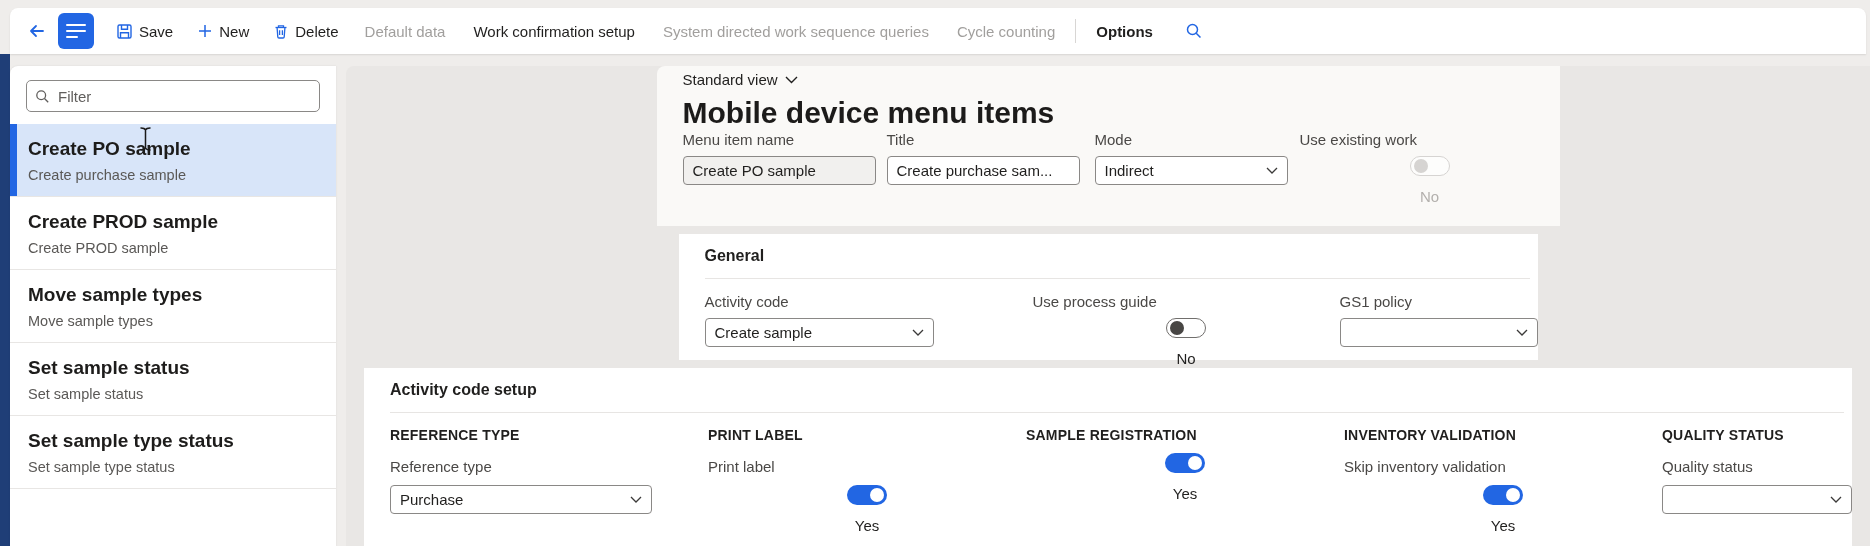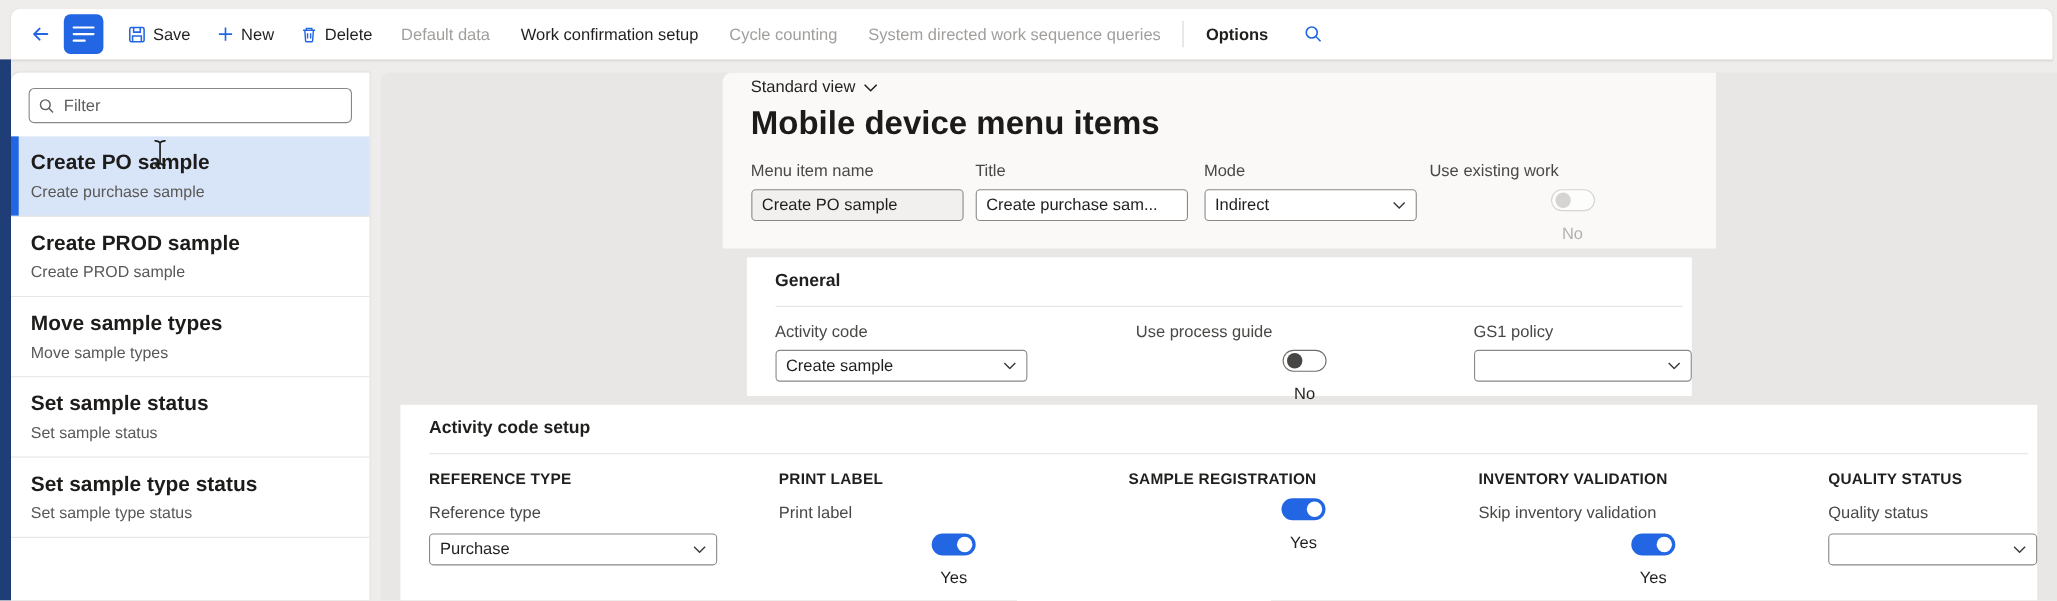--- a/index.html
+++ b/index.html
@@ -46,21 +46,21 @@
   .nav-item .t{font-size:19px;font-weight:700;color:#1d1c1b;line-height:24px;}
   .nav-item .s{font-size:14.5px;color:#5a5856;line-height:18px;margin-top:5px;}
   .nav-item.selected{background:#d8e5f9;}
   .nav-item.selected::before{content:"";position:absolute;left:0;top:0;bottom:0;width:7px;background:#2266e3;}
   
   .main{position:absolute;left:346px;top:66px;right:0;bottom:0;background:#e9e7e5;
     border-radius:8px 0 0 0;display:flex;flex-direction:column;overflow:hidden;align-items:center;}
   .band{background:#faf9f7;height:160px;padding-left:26px;box-sizing:border-box;border-radius:8px 0 0 0;}
   .view-sel{margin-top:5px;font-size:15px;display:inline-flex;align-items:center;gap:7px;cursor:pointer;}
   .page-title{font-size:30px;font-weight:700;margin-top:6px;line-height:36px;color:#1c1b1a;}
-  .fields-row{display:flex;margin-top:16px;}
+  .fields-row{display:flex;}
   .fcol1{width:204px}.fcol2{width:208px}.fcol3{width:205px}.fcol4{width:260px}
   .flabel{font-size:15px;color:#4a4846;margin-bottom:7px;line-height:18px;white-space:nowrap;}
   .tinput{width:193px;height:29px;border:1px solid #8a8886;border-radius:4px;box-sizing:border-box;
     font-size:15px;font-family:inherit;padding:0 9px;color:#201f1e;background:#fff;}
   .tinput.readonly{background:#f1f0ee;}
   .combo{height:29px;border:1px solid #8a8886;border-radius:4px;box-sizing:border-box;background:#fff;
     display:flex;align-items:center;justify-content:space-between;padding:0 9px;font-size:15px;cursor:pointer;}
   .gap8{height:8px;background:#e9e7e5;flex:0 0 auto;}
   .card{background:#fff;box-sizing:border-box;padding:12px 0 0 26px;}
   .card.general{height:126px;flex:0 0 auto;}
@@ -130,22 +130,22 @@
         <path d="M2.5 4.5 h11"></path>
         <path d="M5.5 4.3 V2.8 h5 v1.5"></path>
         <path d="M4.1 4.7 l.7 9.2 a1.2 1.2 0 0 0 1.2 1.1 h4 a1.2 1.2 0 0 0 1.2-1.1 l.7-9.2"></path>
         <path d="M6.6 7.2 v4.8 M9.4 7.2 v4.8"></path>
       </svg>
     </span>
     <span>Delete</span>
   </button>
   <button class="tb-item disabled">Default data</button>
   <button class="tb-item">Work confirmation setup</button>
+  <button class="tb-item disabled">System directed work sequence queries</button>
   <button class="tb-item disabled">Cycle counting</button>
-  <button class="tb-item disabled">System directed work sequence queries</button>
   <div class="tb-divider"></div>
   <button class="tb-item strong">Options</button>
   <button class="icon-btn" style="margin-left:8px;">
     <span>
       <svg width="18" height="18" viewBox="0 0 18 18" fill="none" stroke="#2266e3" stroke-width="1.5">
         <circle cx="7.5" cy="7.5" r="5"></circle>
         <path d="M11.2 11.2 L15.5 15.5"></path>
       </svg>
     </span>
   </button>

